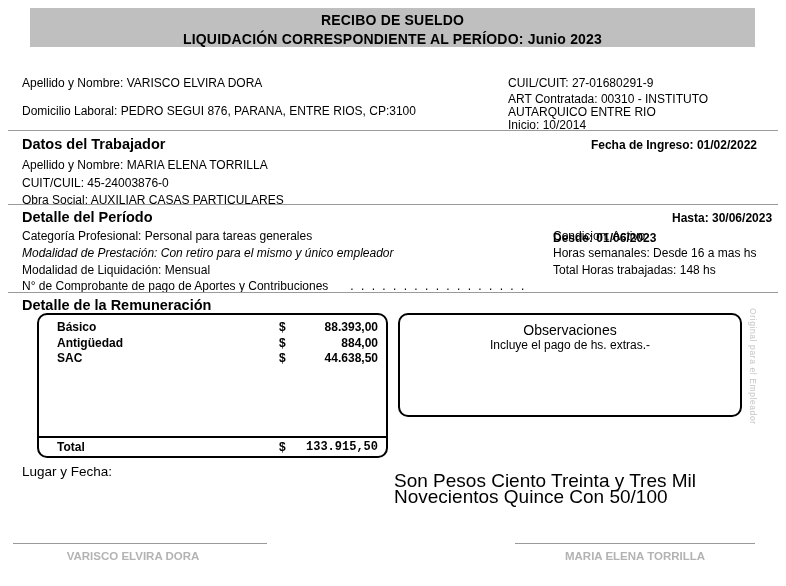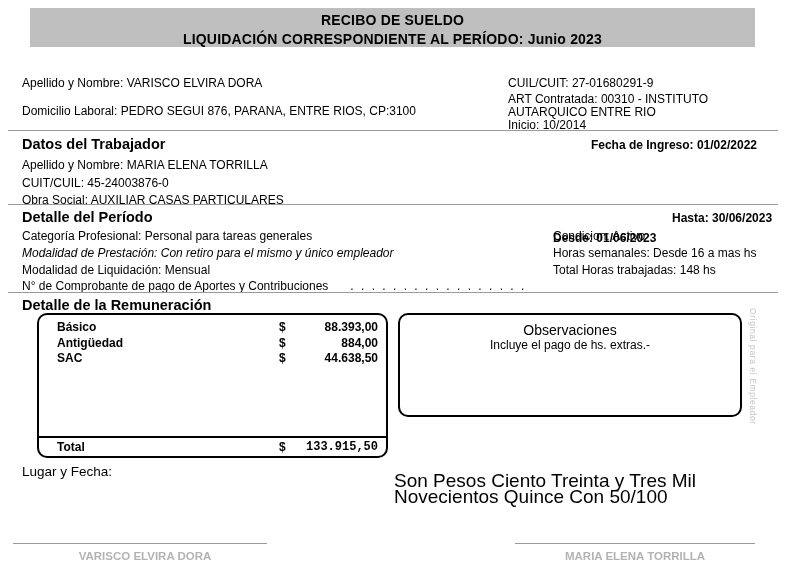--- a/index.html
+++ b/index.html
@@ -58,21 +58,21 @@
 
   .lugar-fecha { position:absolute; left:22px; top:464px; font-size:13.5px; }
   .son-pesos   { position:absolute; left:394px; top:461px; width:382px;
                  font-size:19px; line-height:16px;margin-top:12px; }
 
   .sig-line  { position:absolute; top:543px; height:0; border-top:1px solid #999; }
   .sig-line.left  { left:13px;  width:254px; }
   .sig-line.right { left:515px; width:240px; }
   .sig-name { position:absolute; top:550px; text-align:center;
               color:#b3b3b3; font-weight:bold; font-size:11.5px; }
-  .sig-name.left  { left:18px;  width:254px; }
+  .sig-name.left  { left:6px;  width:254px; }
   .sig-name.right { left:515px; width:240px; }
 </style>
 </head>
 <body>
 
 <div class="page">
 
   <div class="header-bar">
     <div class="header-line1">RECIBO DE SUELDO</div>
     <div class="header-line2">LIQUIDACIÓN CORRESPONDIENTE AL PERÍODO: Junio 2023</div>

